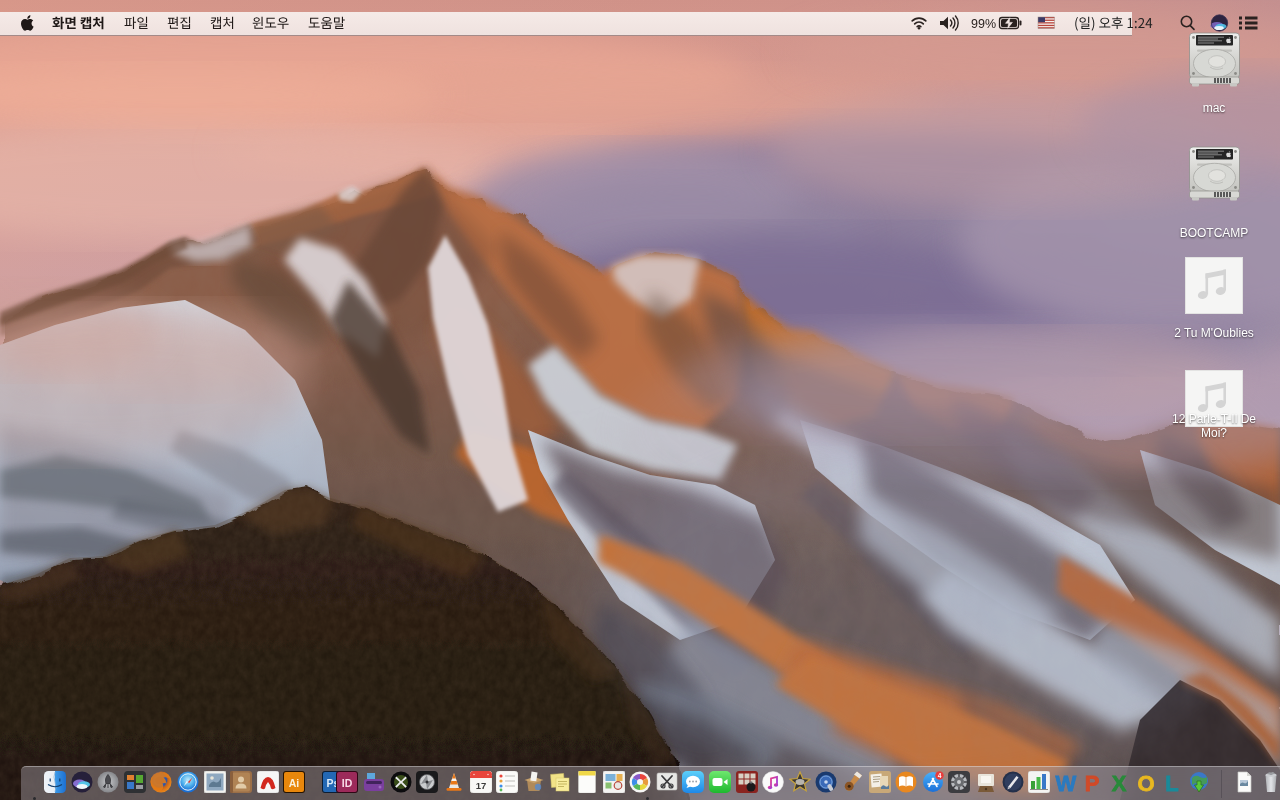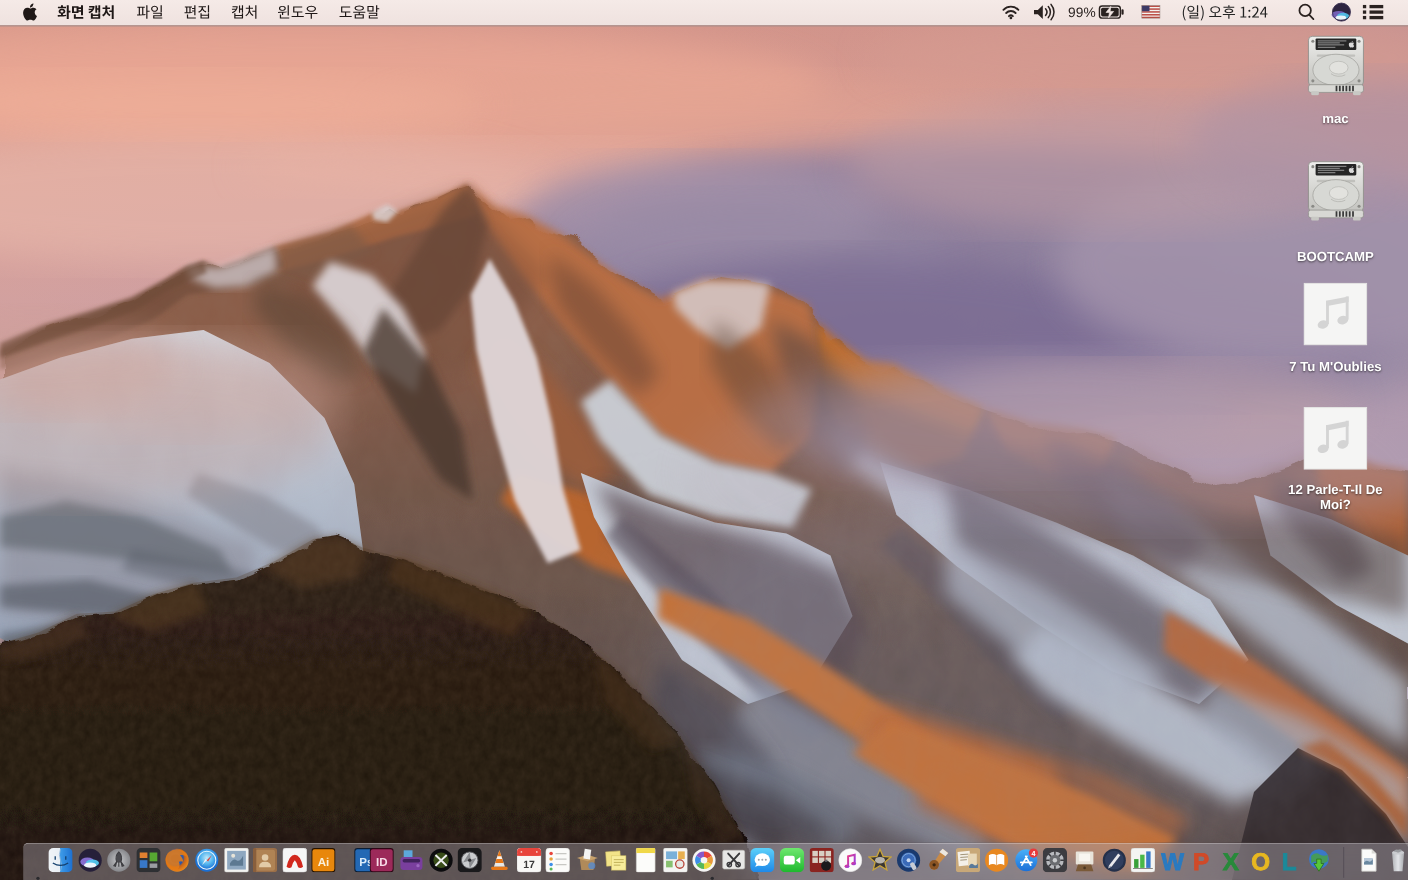--- a/index.html
+++ b/index.html
@@ -1,18 +1,18 @@
 <!DOCTYPE html>
 <html><head><meta charset="utf-8"><style>
 *{margin:0;padding:0;box-sizing:border-box}
 html,body{width:1280px;height:800px;overflow:hidden;font-family:"Liberation Sans",sans-serif;background:#000;position:relative}
 #wall{position:absolute;left:0;top:0}
-#mb{position:absolute;left:0;top:0;width:1280px;height:24px;background:linear-gradient(#f5eae7,#efe2df);border-bottom:1px solid #a38a88}
+#mb{position:absolute;left:0;top:12px;width:1132px;height:24px;background:linear-gradient(#f5eae7,#efe2df);border-bottom:1px solid #a38a88}
 .dic{position:absolute}
-.dlb{position:absolute;left:1150px;width:128px;text-align:center;font-size:12px;font-weight:bold;color:#fff;text-shadow:0 1px 2px rgba(0,0,0,0.6);line-height:13.5px}
+.dlb{position:absolute;left:1150px;width:128px;text-align:center;font-size:12px;font-weight:normal;color:#fff;text-shadow:0 1px 2px rgba(0,0,0,0.6);line-height:13.5px}
 #dock{position:absolute;left:21px;top:766px;width:1259px;height:34px;border-radius:5px 0 0 0;background:rgba(188,183,195,0.38);backdrop-filter:blur(18px);border-top:0.5px solid rgba(255,255,255,0.35)}
 .di{position:absolute;top:4px;width:16px;height:22px}
 .di svg{display:block}
 </style></head><body>
 <svg id="wall" width="1280" height="800" viewBox="0 0 1280 800">
 <defs>
 <linearGradient id="sky" x1="0" y1="0" x2="0" y2="1">
  <stop offset="0" stop-color="#cf9187"></stop>
         <stop offset="0.1" stop-color="#d6998e"></stop>
  <stop offset="0.22" stop-color="#d49e9c"></stop>
@@ -346,32 +346,32 @@
 <div class="dic" style="left:1185px;top:257px"><svg width="58" height="57" viewBox="0 0 58 57">
 <rect x="0.5" y="0.5" width="57" height="56" fill="#f5f5f4" stroke="#e3e3e2" stroke-width="1"></rect>
 <g fill="#d4d4d4">
 <polygon points="20.5,16.5 41,12.5 41,17.5 20.5,21.5"></polygon>
 <rect x="20.5" y="16.5" width="2.6" height="21"></rect>
 <rect x="38.4" y="12.5" width="2.6" height="21"></rect>
 <ellipse cx="17.8" cy="38" rx="5" ry="3.8" transform="rotate(-15 17.8 38)"></ellipse>
 <ellipse cx="35.7" cy="34" rx="5" ry="3.8" transform="rotate(-15 35.7 34)"></ellipse>
 </g>
 </svg></div>
-<div class="dlb" style="top:327px">7 Tu M'Oublies</div>
+<div class="dlb" style="top:327px">2 Tu M'Oublies</div>
 <div class="dic" style="left:1185px;top:370px"><svg width="58" height="57" viewBox="0 0 58 57">
 <rect x="0.5" y="0.5" width="57" height="56" fill="#f5f5f4" stroke="#e3e3e2" stroke-width="1"></rect>
 <g fill="#d4d4d4">
 <polygon points="20.5,16.5 41,12.5 41,17.5 20.5,21.5"></polygon>
 <rect x="20.5" y="16.5" width="2.6" height="21"></rect>
 <rect x="38.4" y="12.5" width="2.6" height="21"></rect>
 <ellipse cx="17.8" cy="38" rx="5" ry="3.8" transform="rotate(-15 17.8 38)"></ellipse>
 <ellipse cx="35.7" cy="34" rx="5" ry="3.8" transform="rotate(-15 35.7 34)"></ellipse>
 </g>
 </svg></div>
-<div class="dlb" style="top:439px">12 Parle-T-Il De<br>Moi?</div>
+<div class="dlb" style="top:413px">12 Parle-T-Il De<br>Moi?</div>
 
 <div id="dock">
     <div class="di" style="left:23.0px">
       <svg width="22" height="22">
         <defs>
           <linearGradient id="fnd" x1="0" y1="0" x2="1" y2="0">
             <stop offset="0" stop-color="#f0f4f8"></stop>
             <stop offset="0.48" stop-color="#e8eef4"></stop>
             <stop offset="0.5" stop-color="#3d9be8"></stop>
             <stop offset="1" stop-color="#1c6fd0"></stop>

